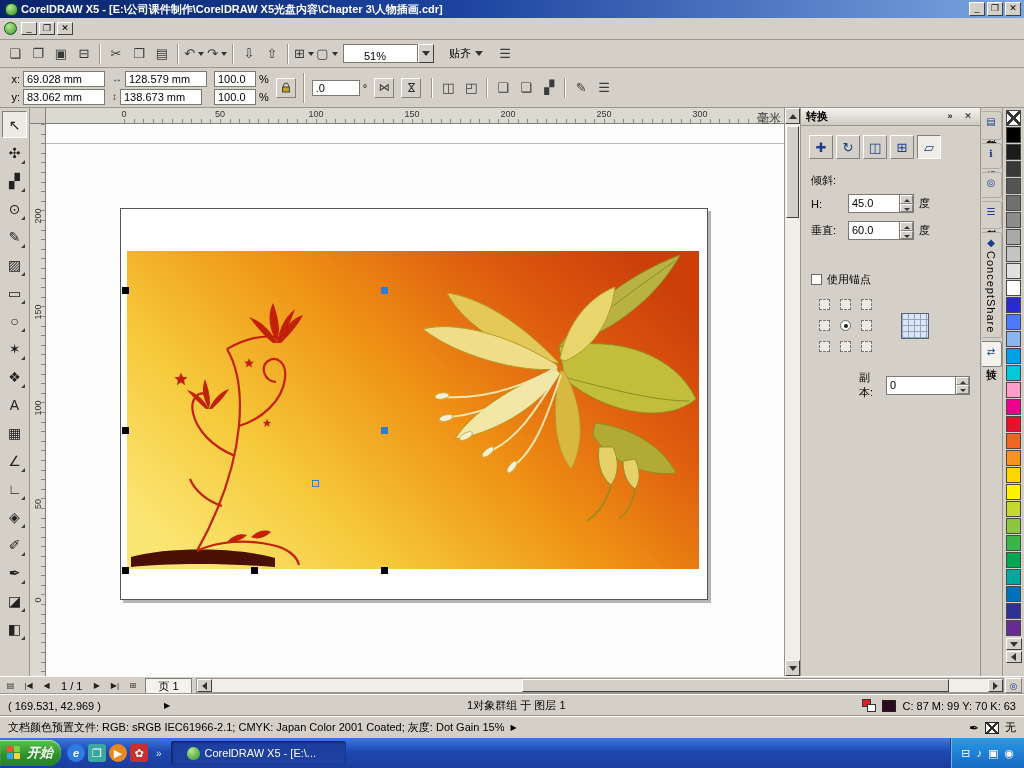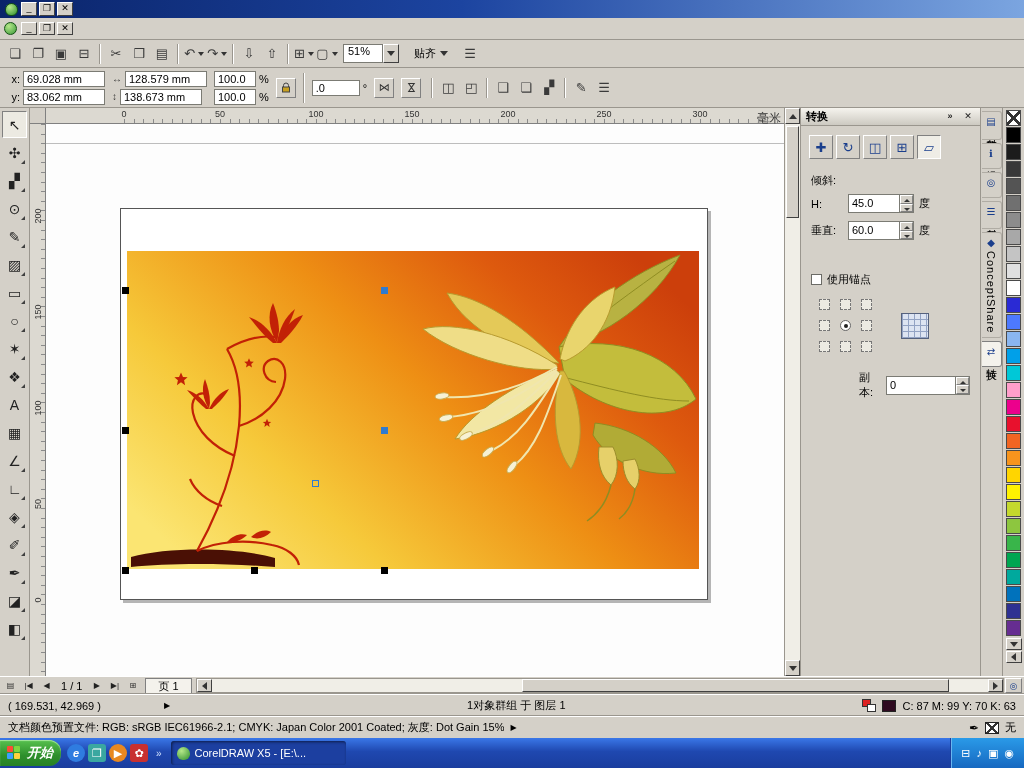--- a/index.html
+++ b/index.html
@@ -21,21 +21,21 @@
   .menubar .winbtn{height:13px;}
 
   
   .toolbar{height:28px;display:flex;align-items:center;gap:1px;padding:0 4px;background:#d4d0c8;border-bottom:1px solid #9a968e;flex:0 0 auto;}
   .tb-group{display:flex;align-items:center;gap:1px;}
   .tb-btn{min-width:22px;height:22px;display:flex;align-items:center;justify-content:center;font-size:13px;color:#3a3a3a;position:relative;}
   .tb-btn .glyph{pointer-events:none;}
   .tb-btn.dropdown::after{content:"";border-left:3px solid transparent;border-right:3px solid transparent;border-top:4px solid #333;margin-left:3px;}
   .tb-btn.sep{min-width:2px;width:2px;height:20px;border-left:1px solid #9a968e;border-right:1px solid #fff;margin:0 3px;padding:0;}
   .combo{display:flex;align-items:center;height:19px;margin:0 4px;}
-  .combo .box{width:40px;height:19px;background:#fff;border:1px solid #7b7b74;display:flex;align-items:flex-start;padding:0 4px;}
+  .combo .box{width:75px;height:19px;background:#fff;border:1px solid #7b7b74;display:flex;align-items:flex-end;padding:0 20px;}
   .combo .dd{width:16px;height:19px;background:#d4d0c8;border:1px solid;border-color:#fff #404040 #404040 #fff;display:flex;align-items:center;justify-content:center;}
   .snap{display:flex;align-items:center;gap:4px;padding:3px 6px;margin:0 4px;}
   .tri{width:0;height:0;}
   .tri.up{border-left:4px solid transparent;border-right:4px solid transparent;border-bottom:5px solid #333;}
   .tri.down{border-left:4px solid transparent;border-right:4px solid transparent;border-top:5px solid #333;}
   .tri.left{border-top:4px solid transparent;border-bottom:4px solid transparent;border-right:5px solid #333;}
   .tri.right{border-top:4px solid transparent;border-bottom:4px solid transparent;border-left:5px solid #333;}
 
   
   .propbar{height:40px;display:flex;align-items:center;gap:7px;padding:0 8px;background:#d4d0c8;border-bottom:1px solid #9a968e;flex:0 0 auto;}
@@ -163,32 +163,33 @@
   .flag i{border-radius:1px;display:block;}
   .flag i.r{background:#ff4a36;} .flag i.g{background:#7ed63e;}
   .flag i.b{background:#3aa0ff;} .flag i.y{background:#ffd23e;}
   .ql{display:flex;align-items:center;gap:3px;padding:0 5px;}
   .ql-icon{width:18px;height:18px;display:flex;align-items:center;justify-content:center;color:#fff;font-size:11px;border-radius:3px;}
   .ql .ql-icon:nth-of-type(1){background:#2f7ce0;border-radius:50%;font-style:italic;font-weight:bold;}
   .ql .ql-icon:nth-of-type(2){background:#3aa7a0;}
   .ql .ql-icon:nth-of-type(3){background:#e88820;border-radius:50%;}
   .ql .ql-icon:nth-of-type(4){background:#c83030;}
   .ql-more{color:#cfe0ff;font-size:10px;padding:0 3px;}
-  .task-btn{height:24px;margin:3px 6px;width:175px;background:#1c3fa0;border-radius:3px;display:flex;align-items:center;gap:5px;color:#fff;padding:0 6px;box-shadow:inset 1px 1px 3px rgba(0,0,0,.55);white-space:nowrap;overflow:hidden;}
+  .task-btn{height:24px;margin:3px 6px;width:175px;background:#1c3fa0;border-radius:3px;display:flex;align-items:center;gap:5px;color:#fff;padding:0 16px;box-shadow:inset 1px 1px 3px rgba(0,0,0,.55);white-space:nowrap;overflow:hidden;}
   .task-icon{width:13px;height:13px;border-radius:50% 50% 45% 45%;background:radial-gradient(circle at 35% 30%,#b6e88a,#2e8f2e);flex:0 0 auto;}
   .task-label{overflow:hidden;text-overflow:ellipsis;font-size:11px;}
   .tspacer{flex:1;}
   .tray{height:30px;background:linear-gradient(#2a9ae8,#1668c0);border-left:1px solid #1a3d9e;box-shadow:inset 1px 0 0 #6ab6f0;display:flex;align-items:center;gap:6px;padding:0 10px;color:#fff;}
   .tray-icon{font-size:11px;display:flex;align-items:center;justify-content:center;}
 </style>
 </head>
 <body>
 
 <div class="titlebar">
   <div class="app-icon"></div>
+  <div class="title-text">CorelDRAW X5 - [E:\公司课件制作\CorelDRAW X5光盘内容\Chapter 3\人物插画.cdr]</div>
   <div class="winbtns">
     <div class="winbtn">_</div>
     <div class="winbtn">❐</div>
     <div class="winbtn">✕</div>
   </div>
 </div>
 
 <div class="menubar">
   <div class="doc-icon"></div>
   <div class="winbtns">

